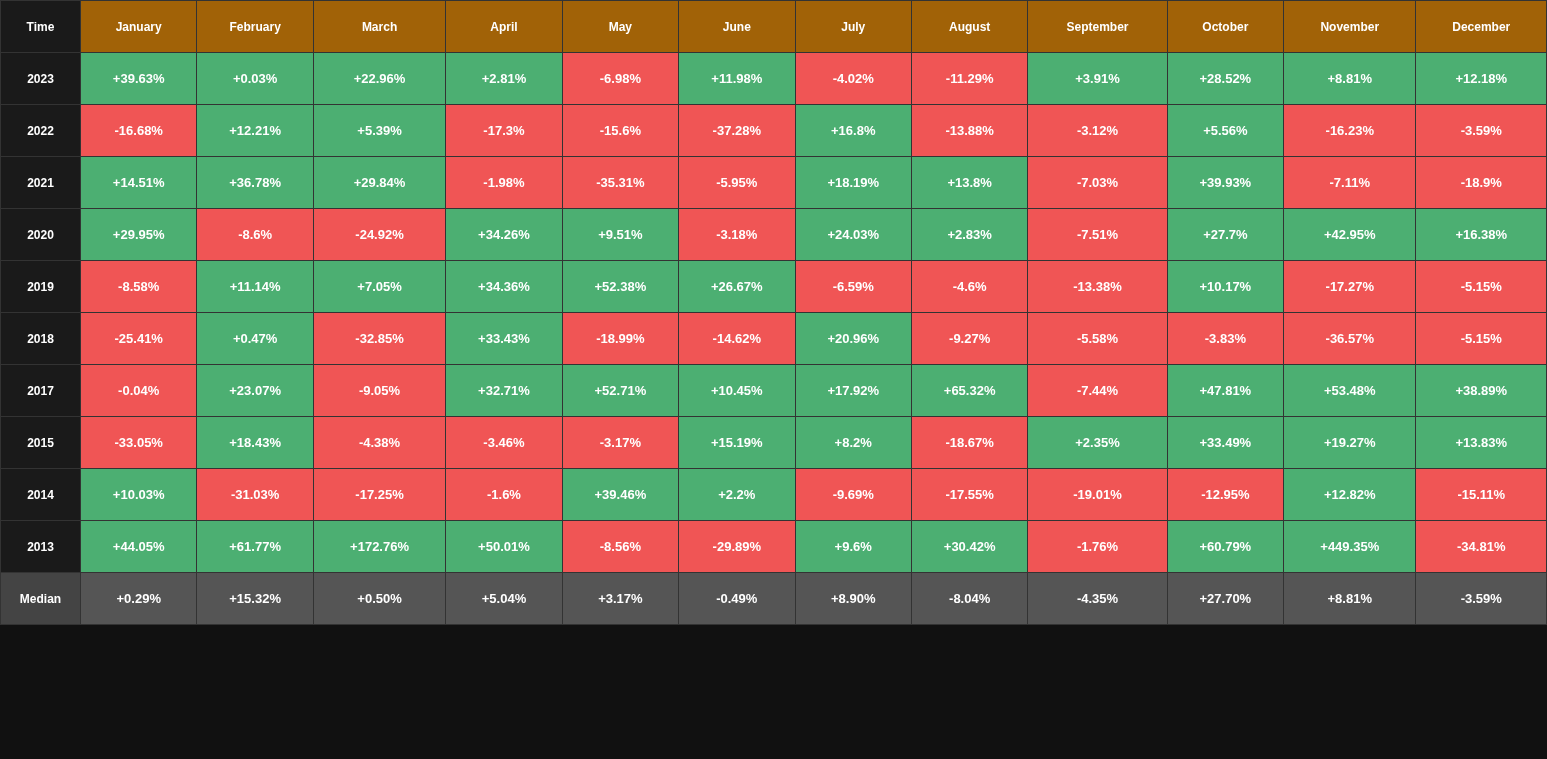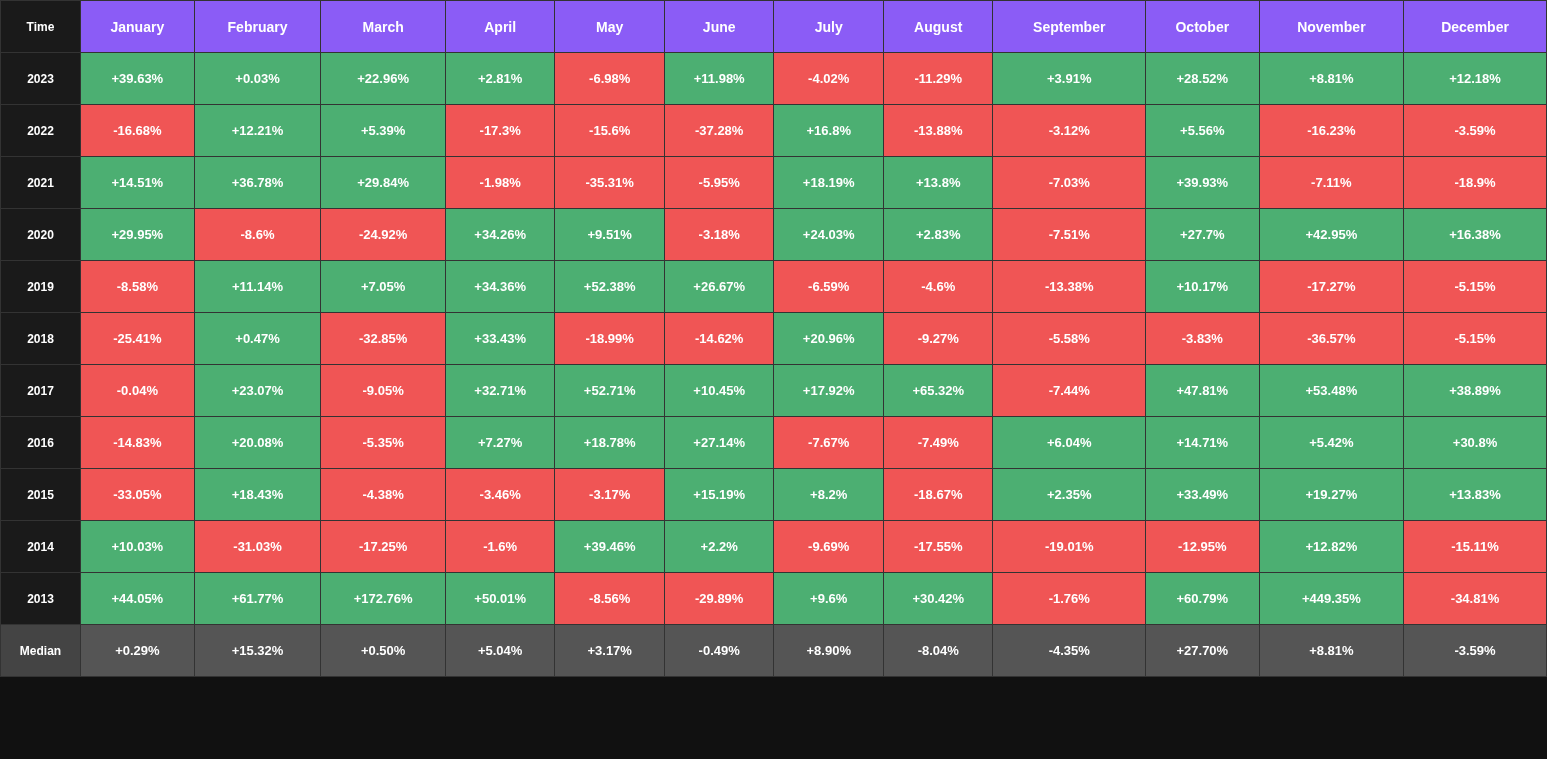--- a/index.html
+++ b/index.html
@@ -14,23 +14,23 @@
       border-collapse: collapse;
     }
     th, td {
       border: 1px solid #333;
       text-align: center;
       padding: 0;
       height: 52px;
       font-weight: bold;
     }
     th {
-      background: #8b5cf6;
-      color: #fff;
-      font-size: 14px;
+      background: #a16207;
+      color: #fff;
+      font-size: 12px;
     }
     th:first-child, td:first-child {
       background: #1a1a1a;
       color: #fff;
       width: 80px;
       font-size: 12px;
     }
     .positive {
       background-color: #4caf72;
       color: #fff;
@@ -171,35 +171,20 @@
         <td class="positive">+52.71%</td>
         <td class="positive">+10.45%</td>
         <td class="positive">+17.92%</td>
         <td class="positive">+65.32%</td>
         <td class="negative">-7.44%</td>
         <td class="positive">+47.81%</td>
         <td class="positive">+53.48%</td>
         <td class="positive">+38.89%</td>
       </tr>
       <tr>
-        <td>2016</td>
-        <td class="negative">-14.83%</td>
-        <td class="positive">+20.08%</td>
-        <td class="negative">-5.35%</td>
-        <td class="positive">+7.27%</td>
-        <td class="positive">+18.78%</td>
-        <td class="positive">+27.14%</td>
-        <td class="negative">-7.67%</td>
-        <td class="negative">-7.49%</td>
-        <td class="positive">+6.04%</td>
-        <td class="positive">+14.71%</td>
-        <td class="positive">+5.42%</td>
-        <td class="positive">+30.8%</td>
-      </tr>
-      <tr>
         <td>2015</td>
         <td class="negative">-33.05%</td>
         <td class="positive">+18.43%</td>
         <td class="negative">-4.38%</td>
         <td class="negative">-3.46%</td>
         <td class="negative">-3.17%</td>
         <td class="positive">+15.19%</td>
         <td class="positive">+8.2%</td>
         <td class="negative">-18.67%</td>
         <td class="positive">+2.35%</td>

